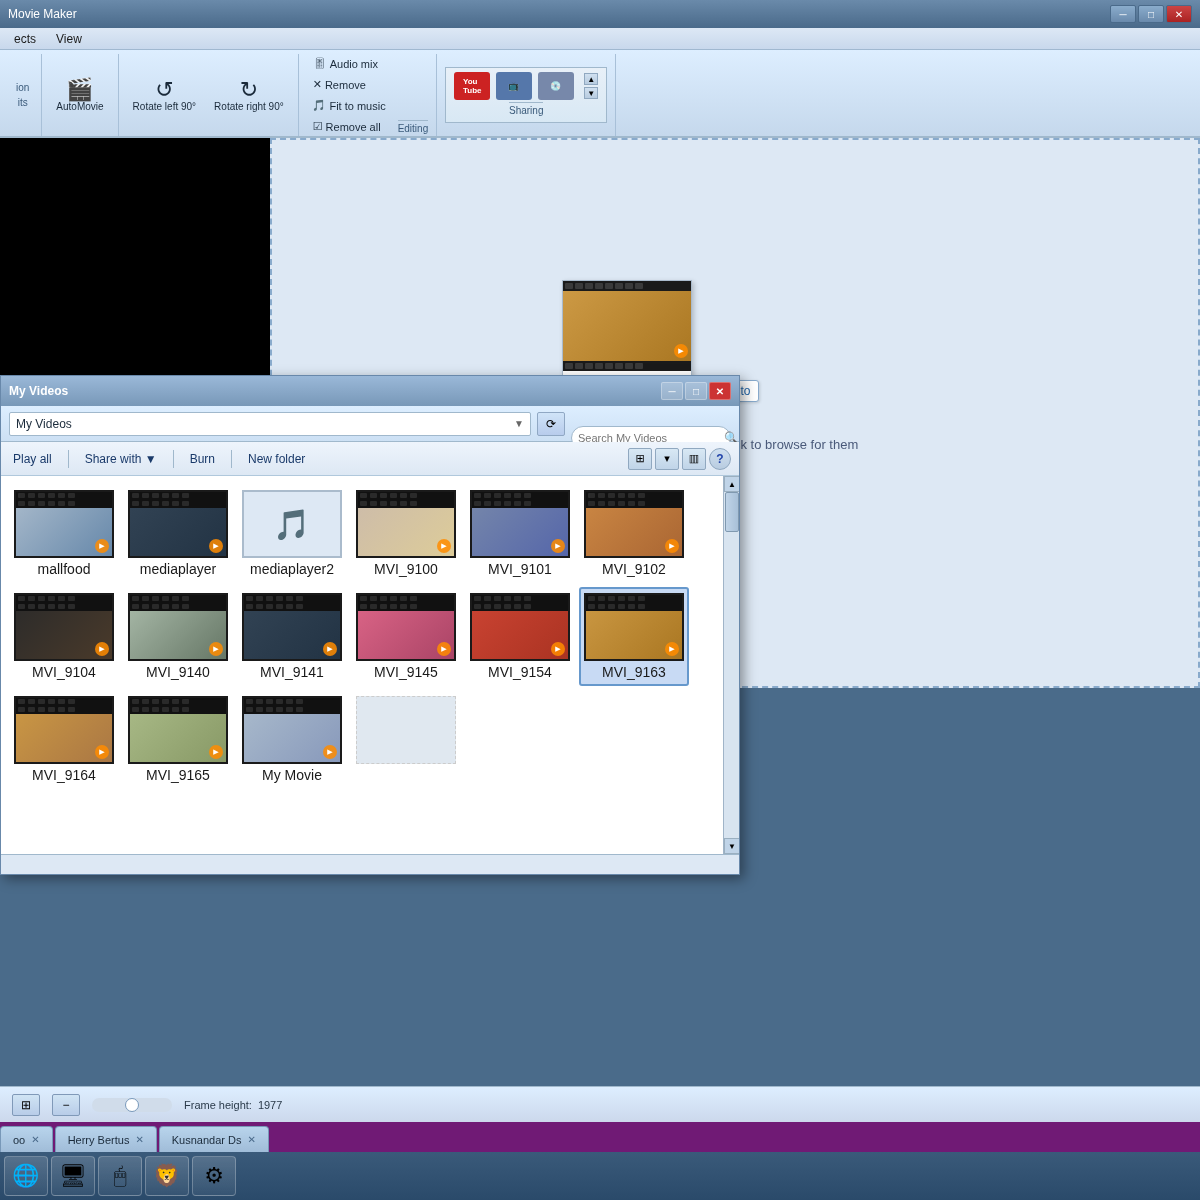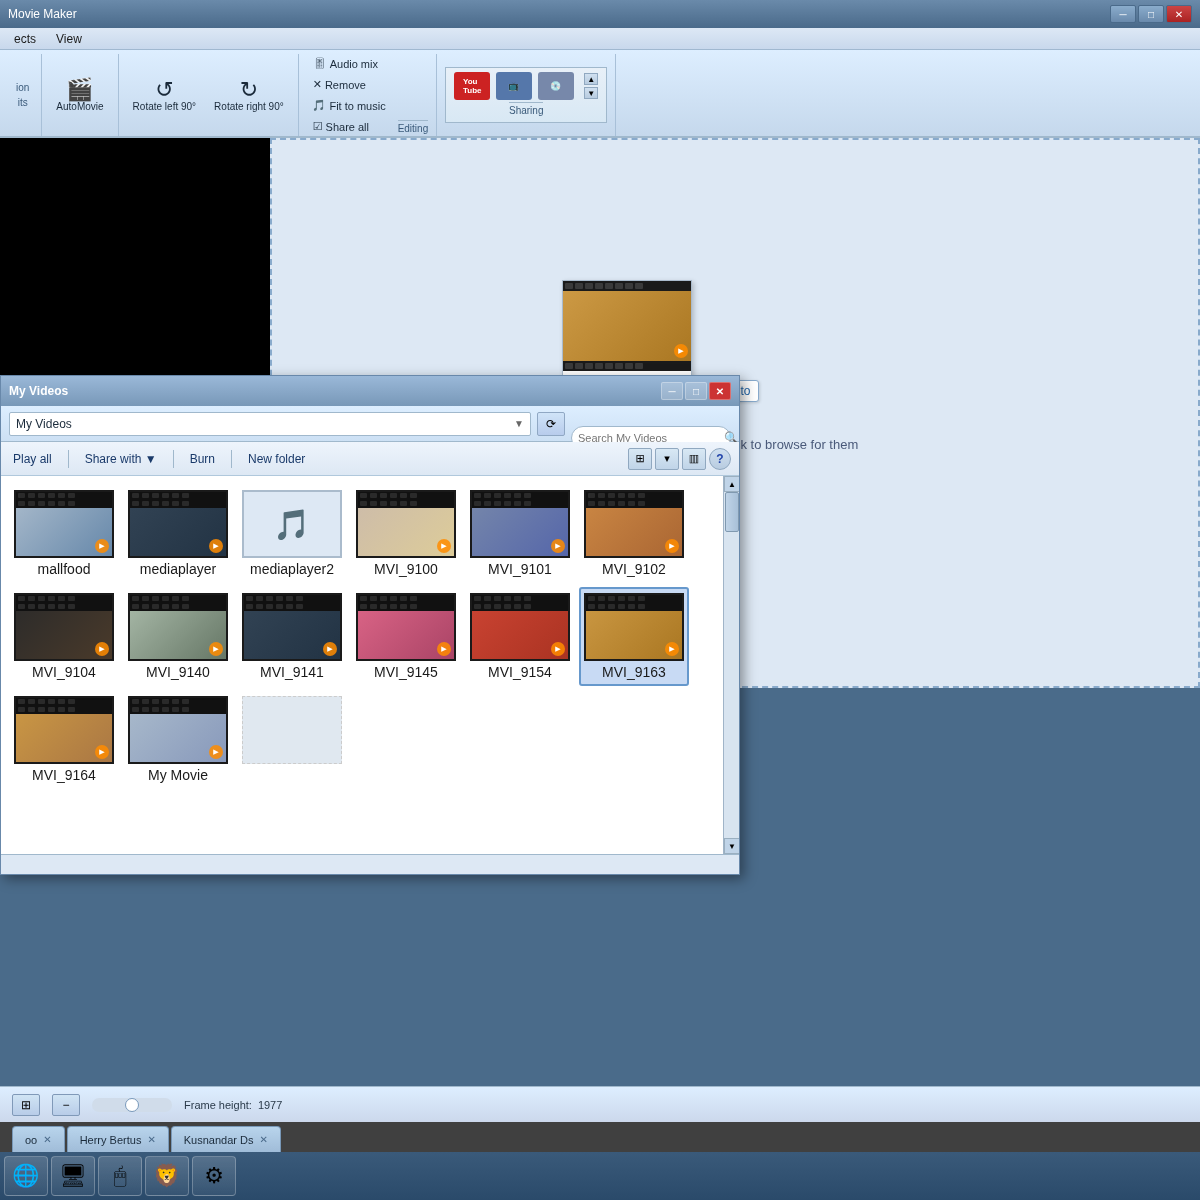--- a/index.html
+++ b/index.html
@@ -476,25 +476,25 @@
       border-top: 1px solid #a0b8cc;
       display: flex;
       align-items: center;
       padding: 0 8px;
       font-size: 10px;
       color: #4a5a6a;
     }
 
     
     .bottom-tabs {
-      background: #404040;
+      background: #701a75;
       height: 30px;
       display: flex;
       align-items: flex-end;
-      padding: 0 12px;
+      padding: 0 0;
       gap: 2px;
     }
     .tab-item {
       height: 26px;
       padding: 0 12px;
       background: linear-gradient(to bottom, #b8d4ec, #a0bcd8);
       border: 1px solid #7898b8;
       border-bottom: none;
       border-radius: 4px 4px 0 0;
       display: flex;
@@ -642,21 +642,21 @@
         <div class="ribbon-btn-small">
           <span>✕</span>
           <span>Remove</span>
         </div>
         <div class="ribbon-btn-small">
           <span>🎵</span>
           <span>Fit to music</span>
         </div>
         <div class="ribbon-btn-small">
           <span>☑</span>
-          <span>Share all</span>
+          <span>Remove all</span>
         </div>
       </div>
       <div class="ribbon-label" style="align-self: flex-end; width:100%;">Editing</div>
     </div>
 
     <div class="ribbon-group">
       <div class="sharing-box">
         <div class="sharing-icons">
           <div class="sharing-icon" style="background:#cc2222; font-size:8px; font-weight:bold;">You<br>Tube</div>
           <div class="sharing-icon" style="background:#5577aa;">📺</div>
@@ -1044,20 +1044,43 @@
               <div class="thumb-hole"></div>
               <div class="thumb-hole"></div>
               <div class="thumb-hole"></div>
               <div class="thumb-hole"></div>
             </div>
             <div class="play-overlay">▶</div>
           </div>
           <div class="file-name">MVI_9164</div>
         </div>
         <div class="file-item">
+          <div class="file-thumb t-mvi9165">
+            <div class="thumb-strip">
+              <div class="thumb-hole"></div>
+              <div class="thumb-hole"></div>
+              <div class="thumb-hole"></div>
+              <div class="thumb-hole"></div>
+              <div class="thumb-hole"></div>
+              <div class="thumb-hole"></div>
+            </div>
+            <div class="thumb-content"></div>
+            <div class="thumb-strip">
+              <div class="thumb-hole"></div>
+              <div class="thumb-hole"></div>
+              <div class="thumb-hole"></div>
+              <div class="thumb-hole"></div>
+              <div class="thumb-hole"></div>
+              <div class="thumb-hole"></div>
+            </div>
+            <div class="play-overlay">▶</div>
+          </div>
+          <div class="file-name">MVI_9165</div>
+        </div>
+        <div class="file-item">
           <div class="file-thumb t-mymovie">
             <div class="thumb-strip">
               <div class="thumb-hole"></div>
               <div class="thumb-hole"></div>
               <div class="thumb-hole"></div>
               <div class="thumb-hole"></div>
               <div class="thumb-hole"></div>
               <div class="thumb-hole"></div>
             </div>
             <div class="thumb-content"></div>

